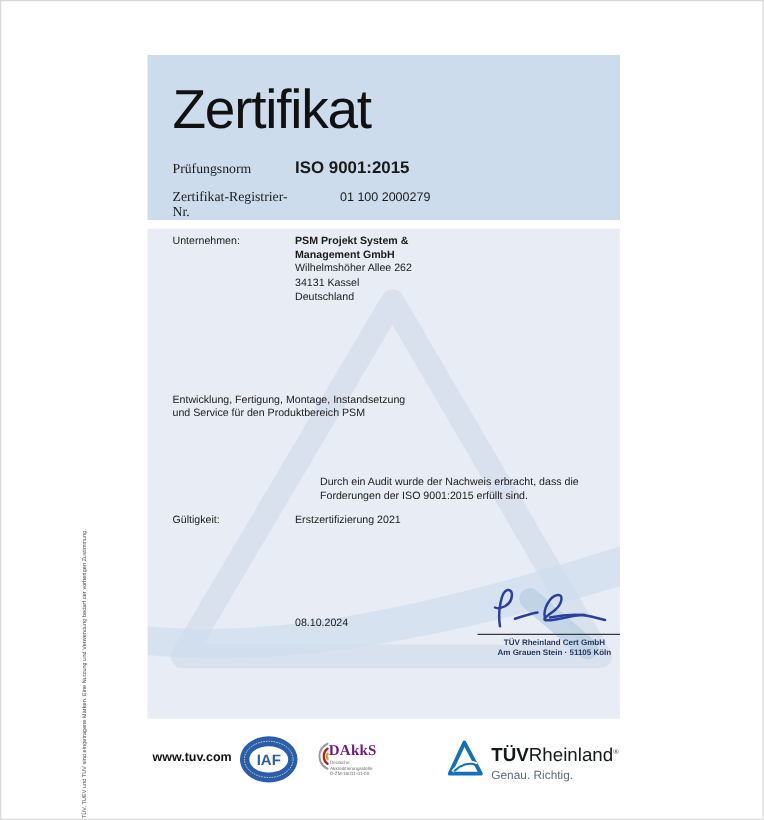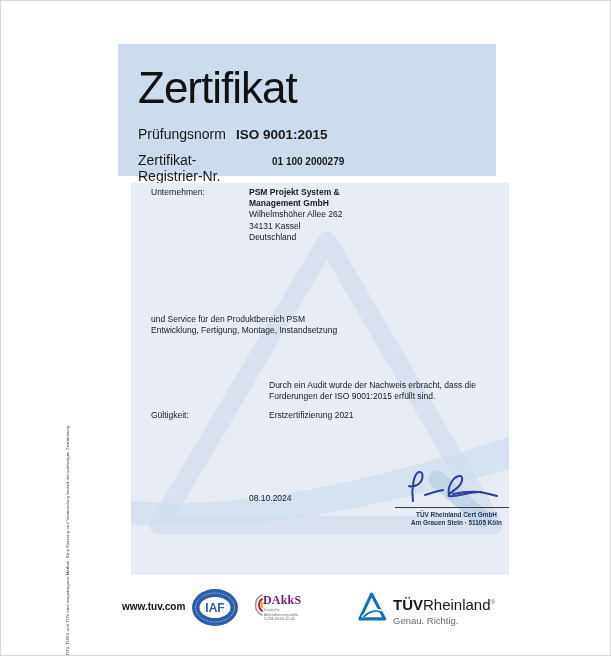--- a/index.html
+++ b/index.html
@@ -10,37 +10,37 @@
   }
   
   .side-note-wrap{position:absolute;left:64px;top:649px;width:10px;height:0;}
   .side-note{display:inline-block;white-space:nowrap;transform:rotate(-90deg);
     transform-origin:0 0;font-size:4.3px;color:#3a3a3a;letter-spacing:.1px;}
   
   .header-box{position:absolute;left:117px;top:43px;width:378px;height:132px;background:#cddcec;}
   .cert-title{position:absolute;left:20px;top:22px;font-size:44px;font-weight:400;
     color:#111;letter-spacing:-1px;line-height:1;}
   .hrow{position:absolute;left:20px;display:flex;align-items:baseline;}
-  .hrow .hlabel{width:98px;font-size:14px;color:#1a1a1a;}
+  .hrow .hlabel{width:98px;font-size:11px;color:#1a1a1a;font-family:Liberation Serif, serif;}
   .hrow-1{top:82px;}
   .hrow-2{top:108px;}
   .hval-big{font-size:13.5px;font-weight:700;}
-  .hval-sm{font-size:10px;font-weight:700;padding-left:36px;}
+  .hval-sm{font-size:10px;font-weight:400;padding-left:36px;}
   
   .body-box{position:absolute;left:117px;top:182px;width:378px;height:392px;
-    background:#e7ecf5;overflow:hidden;margin-left:13px;}
+    background:#e7ecf5;overflow:hidden;}
   .wm{position:absolute;left:0;top:0;width:378px;height:392px;}
   .brow{position:absolute;left:20px;display:flex;}
   .blabel{width:98px;font-size:8.5px;flex:none;}
   .bval{font-size:8.5px;line-height:11.2px;}
   .bold{font-weight:700;}
   .row-company{top:4px;}
   .row-scope{top:131px;}
   .row-audit{top:197px;left:138px;}
-  .row-validity{top:227px;gap:20px;}
+  .row-validity{top:227px;}
   .issue-date{position:absolute;left:118px;top:310px;font-size:8.5px;}
   .sig-svg{position:absolute;left:266px;top:282px;width:118px;height:42px;}
   .sig-line{position:absolute;left:264px;top:324px;width:123px;border-top:1px solid #3a3a3a;}
   .issuer{position:absolute;left:254px;top:328px;width:143px;text-align:center;
     font-size:6.4px;line-height:8.2px;font-weight:700;color:#24355c;}
   
   .website{position:absolute;left:121px;top:600px;font-size:10px;font-weight:600;color:#111;}
   .iaf{position:absolute;left:190px;top:587px;width:48px;height:39px;}
   .dakks{position:absolute;left:243px;top:590px;width:80px;height:44px;}
   .dakks-arcs{position:absolute;left:0;top:1px;width:22px;height:26px;}
@@ -91,22 +91,22 @@
         <div class="bold" data-interactable="false">PSM Projekt System &amp;</div>
         <div class="bold" data-interactable="false">Management GmbH</div>
         <div data-interactable="false">Wilhelmshöher Allee 262</div>
         <div data-interactable="false">34131 Kassel</div>
         <div data-interactable="false">Deutschland</div>
       </span>
     </div>
 
     <div class="brow row-scope" data-interactable="false">
       <span class="bval" data-interactable="false">
+        <div data-interactable="false">Entwicklung, Fertigung, Montage, Instandsetzung</div>
         <div data-interactable="false">und Service für den Produktbereich PSM</div>
-        <div data-interactable="false">Entwicklung, Fertigung, Montage, Instandsetzung</div>
       </span>
     </div>
 
     <div class="brow row-audit" data-interactable="false">
       <span class="bval" data-interactable="false">
         <div data-interactable="false">Durch ein Audit wurde der Nachweis erbracht, dass die</div>
         <div data-interactable="false">Forderungen der ISO 9001:2015 erfüllt sind.</div>
       </span>
     </div>
 

